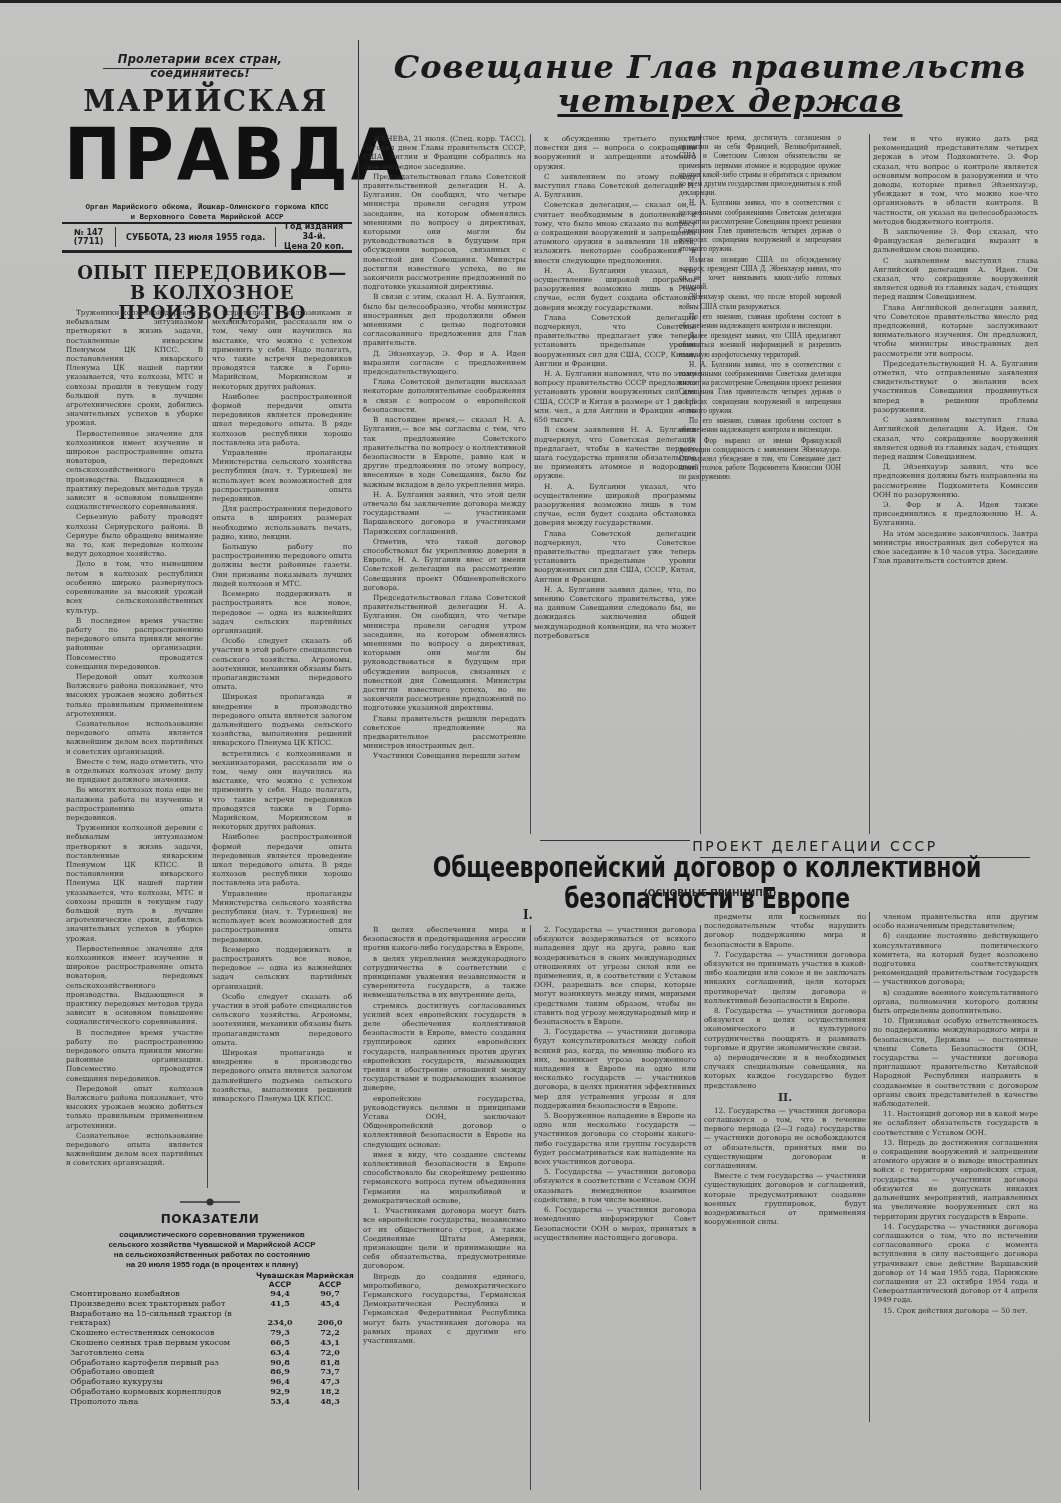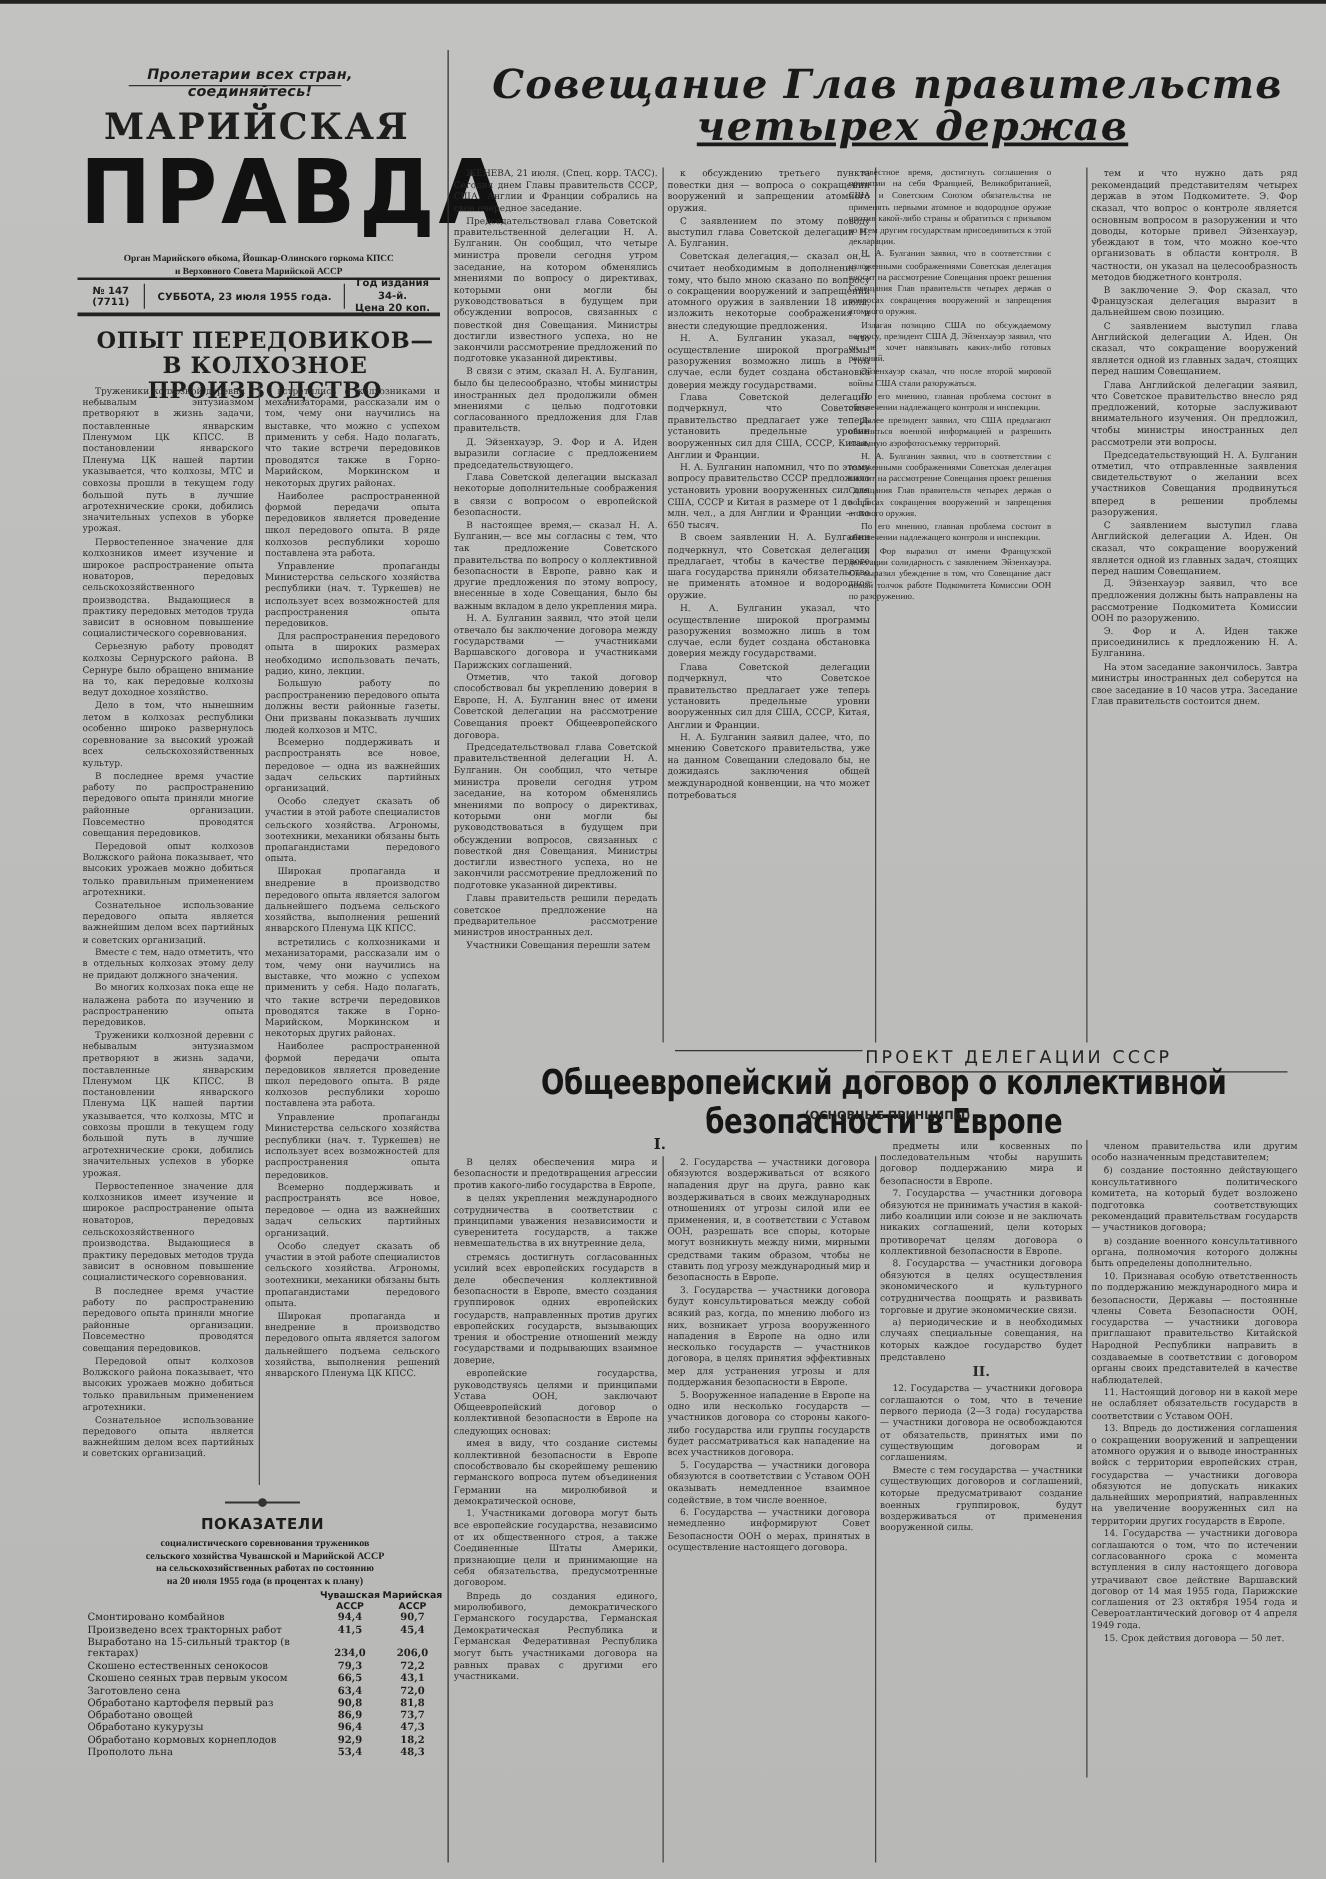--- a/index.html
+++ b/index.html
@@ -3,40 +3,40 @@
 <meta charset="utf-8">
 <style>
   html,body{margin:0;padding:0;}
   body{width:1061px;height:1503px;background:#b9b9b7;position:relative;overflow:hidden;font-family:"DejaVu Serif",serif;color:#1e1e1e;}
   .page{position:absolute;left:0;top:0;width:1061px;height:1503px;background:linear-gradient(180deg,#c2c2c0 0%,#bdbdbb 40%,#b8b8b6 100%);}
   .topline{position:absolute;left:0;top:0;width:1061px;height:3px;background:#222;}
   .motto{position:absolute;left:100px;top:52px;width:200px;font-family:"DejaVu Sans",sans-serif;font-style:italic;font-weight:bold;font-size:11.5px;text-align:center;letter-spacing:0.2px;}
   .motto-line{position:absolute;left:103px;top:68px;width:170px;height:1px;background:#333;}
   .mast-top{position:absolute;left:68px;top:84px;width:275px;text-align:center;font-family:"DejaVu Serif",serif;font-weight:bold;font-size:29px;letter-spacing:1.5px;}
   .mast-main{position:absolute;left:64px;top:120px;width:285px;text-align:center;font-family:"DejaVu Sans",sans-serif;font-weight:900;font-size:68px;line-height:70px;letter-spacing:3px;transform:scaleY(1.05);color:#111;}
-  .organ{position:absolute;left:72px;top:202px;width:270px;font-family:Liberation Serif, serif;font-weight:bold;font-size:7.5px;text-align:center;line-height:10px;}
+  .organ{position:absolute;left:72px;top:202px;width:270px;font-family:Liberation Mono, monospace;font-weight:bold;font-size:7.5px;text-align:center;line-height:10px;}
   .infobar{position:absolute;left:62px;top:222px;width:290px;height:26px;border-top:2px solid #222;border-bottom:3px solid #222;display:flex;align-items:center;font-family:"DejaVu Sans",sans-serif;font-size:8px;font-weight:bold;}
   .infobar .cell{padding:0 4px;text-align:center;}
   .infobar .sep{width:1px;height:20px;background:#333;}
   .infobar .num{width:48px;}
   .infobar .date{width:160px;}
   .infobar .price{width:72px;line-height:10px;}
   .left-head{position:absolute;left:72px;top:263px;width:280px;font-family:"DejaVu Serif",serif;font-weight:bold;font-size:18px;line-height:20px;text-align:center;letter-spacing:0.5px;}
   .col{position:absolute;font-family:"DejaVu Serif",serif;font-size:7.2px;line-height:9.2px;text-align:justify;color:#2a2a2a;overflow:hidden;}
   .col p{margin:0 0 1px 0;text-indent:10px;}
   .vrule{position:absolute;width:1px;background:#444;}
   .hrule{position:absolute;height:1px;background:#333;}
   .main-head{position:absolute;left:380px;top:50px;width:660px;text-align:center;font-family:"DejaVu Serif",serif;font-style:italic;font-weight:bold;font-size:32px;line-height:34px;letter-spacing:1px;color:#1a1a1a;}
   .proj{position:absolute;left:600px;top:838px;width:430px;text-align:center;font-family:"DejaVu Sans",sans-serif;font-size:14px;letter-spacing:2.5px;color:#222;}
   .treaty{position:absolute;left:362px;top:858px;width:690px;text-align:center;font-family:"DejaVu Sans",sans-serif;font-weight:bold;font-size:22px;transform:scaleY(1.25);letter-spacing:-0.3px;color:#161616;}
   .treaty-sub{position:absolute;left:560px;top:888px;width:300px;text-align:center;font-family:"DejaVu Sans",sans-serif;font-size:9px;font-weight:bold;color:#222;}
   .roman{position:absolute;font-family:"DejaVu Serif",serif;font-weight:bold;font-size:12px;}
   .ind-orn{position:absolute;left:180px;top:1197px;width:60px;height:10px;}
   .ind-title{position:absolute;left:75px;top:1212px;width:270px;text-align:center;font-family:"DejaVu Sans",sans-serif;font-weight:bold;font-size:12px;letter-spacing:0.5px;}
-  .ind-sub{position:absolute;left:72px;top:1230px;width:280px;text-align:center;font-family:Liberation Serif, serif;font-weight:bold;font-size:8px;line-height:10px;}
+  .ind-sub{position:absolute;left:72px;top:1230px;width:280px;text-align:center;font-family:Liberation Sans, sans-serif;font-weight:bold;font-size:8px;line-height:10px;}
   .ind-table{position:absolute;left:70px;top:1271px;width:285px;font-family:"DejaVu Serif",serif;font-size:8px;line-height:9.8px;border-collapse:collapse;}
   .ind-table th{font-family:"DejaVu Sans",sans-serif;font-weight:bold;font-size:7.5px;line-height:9px;text-align:center;padding:0;}
   .ind-table td{padding:0;vertical-align:bottom;margin-top:31px;}
   .ind-table td.v{text-align:center;width:50px;font-weight:bold;}
   .ind-table td.lbl{width:185px;}
 </style>
 </head>
 <body>
 
 <div class="page">

